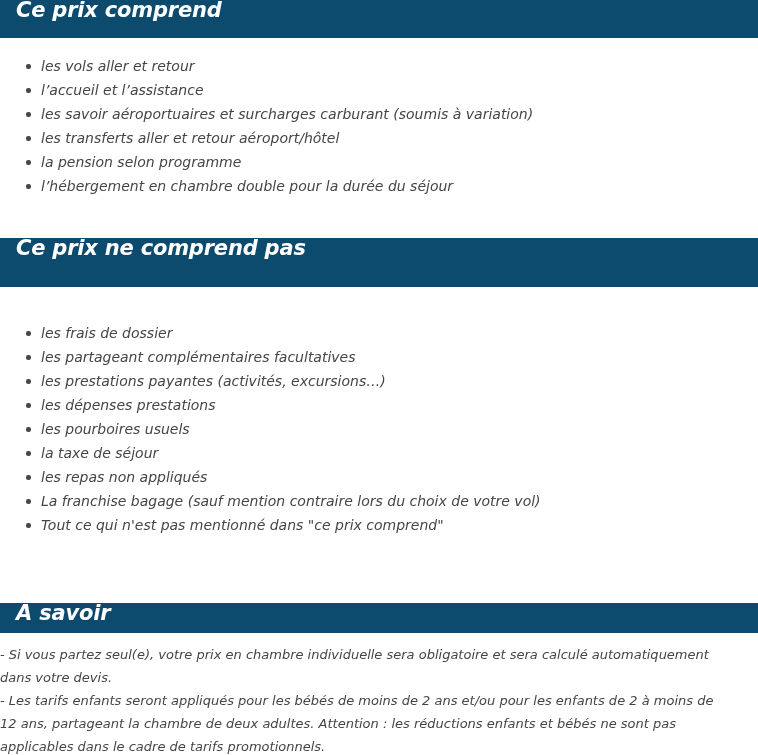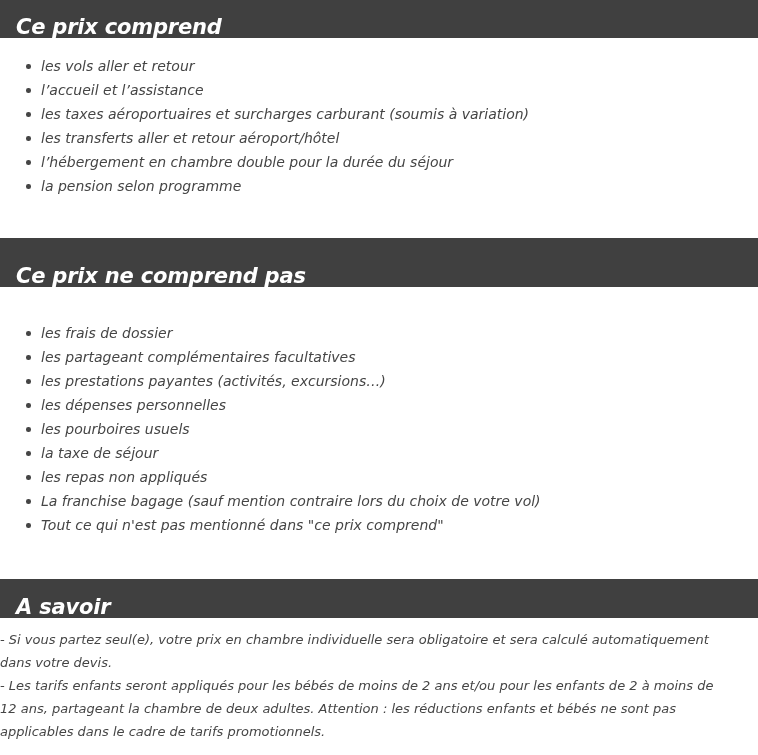--- a/index.html
+++ b/index.html
@@ -17,40 +17,40 @@
   .page {
     position: relative;
     width: 758px;
     height: 755px;
     background: #ffffff;
   }
 
   
   .section-bar {
     width: 758px;
-    background: #404040;
+    background: #0c4a6e;
     box-sizing: border-box;
     display: flex;
-    align-items: flex-end;
+    align-items: flex-start;
   }
   .section-bar .section-title {
     color: #ffffff;
     font-family: "DejaVu Sans", sans-serif;
     font-style: italic;
     font-weight: bold;
     font-size: 21px;
     letter-spacing: -0.2px;
     padding-left: 16px;
     line-height: 1;
     white-space: nowrap;
   }
 
   #bar-inclus   { height: 38px; }
   #bar-exclus   { height: 49px; }
-  #bar-savoir   { height: 39px; }
+  #bar-savoir   { height: 30px; margin-top: 24px; }
 
   
   .bullet-list {
     list-style: none;
     margin: 0;
     padding: 0;
   }
   .bullet-list li {
     position: relative;
     padding-left: 41px;
@@ -104,30 +104,30 @@
 
   <div class="list-block-1">
     <ul class="bullet-list">
       <li>
         <span>les vols aller et retour</span>
       </li>
       <li>
         <span>l’accueil et l’assistance</span>
       </li>
       <li>
-        <span>les taxes aéroportuaires et surcharges carburant (soumis à variation)</span>
+        <span>les savoir aéroportuaires et surcharges carburant (soumis à variation)</span>
       </li>
       <li>
         <span>les transferts aller et retour aéroport/hôtel</span>
       </li>
       <li>
-        <span>l’hébergement en chambre double pour la durée du séjour</span>
+        <span>la pension selon programme</span>
       </li>
       <li>
-        <span>la pension selon programme</span>
+        <span>l’hébergement en chambre double pour la durée du séjour</span>
       </li>
     </ul>
   </div>
 
   <div class="gap-after-list-1"></div>
 
   <div class="section-bar" id="bar-exclus">
     <span class="section-title">Ce prix ne comprend pas</span>
   </div>
 
@@ -136,21 +136,21 @@
       <li>
         <span>les frais de dossier</span>
       </li>
       <li>
         <span>les partageant complémentaires facultatives</span>
       </li>
       <li>
         <span>les prestations payantes (activités, excursions…)</span>
       </li>
       <li>
-        <span>les dépenses personnelles</span>
+        <span>les dépenses prestations</span>
       </li>
       <li>
         <span>les pourboires usuels</span>
       </li>
       <li>
         <span>la taxe de séjour</span>
       </li>
       <li>
         <span>les repas non appliqués</span>
       </li>

